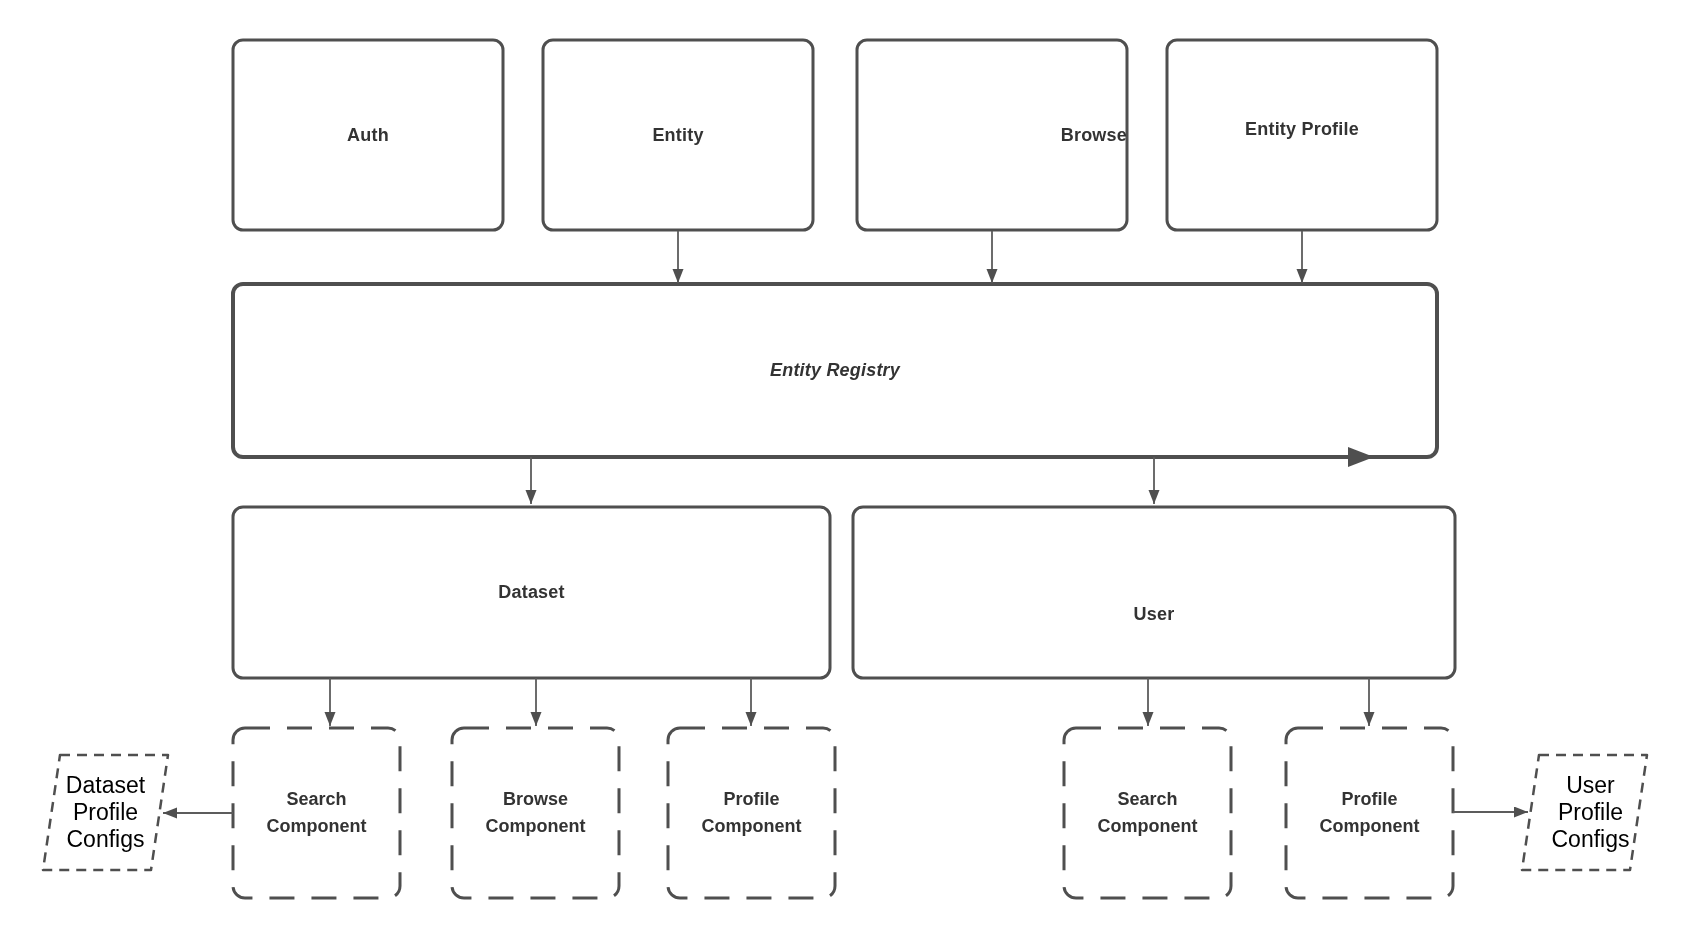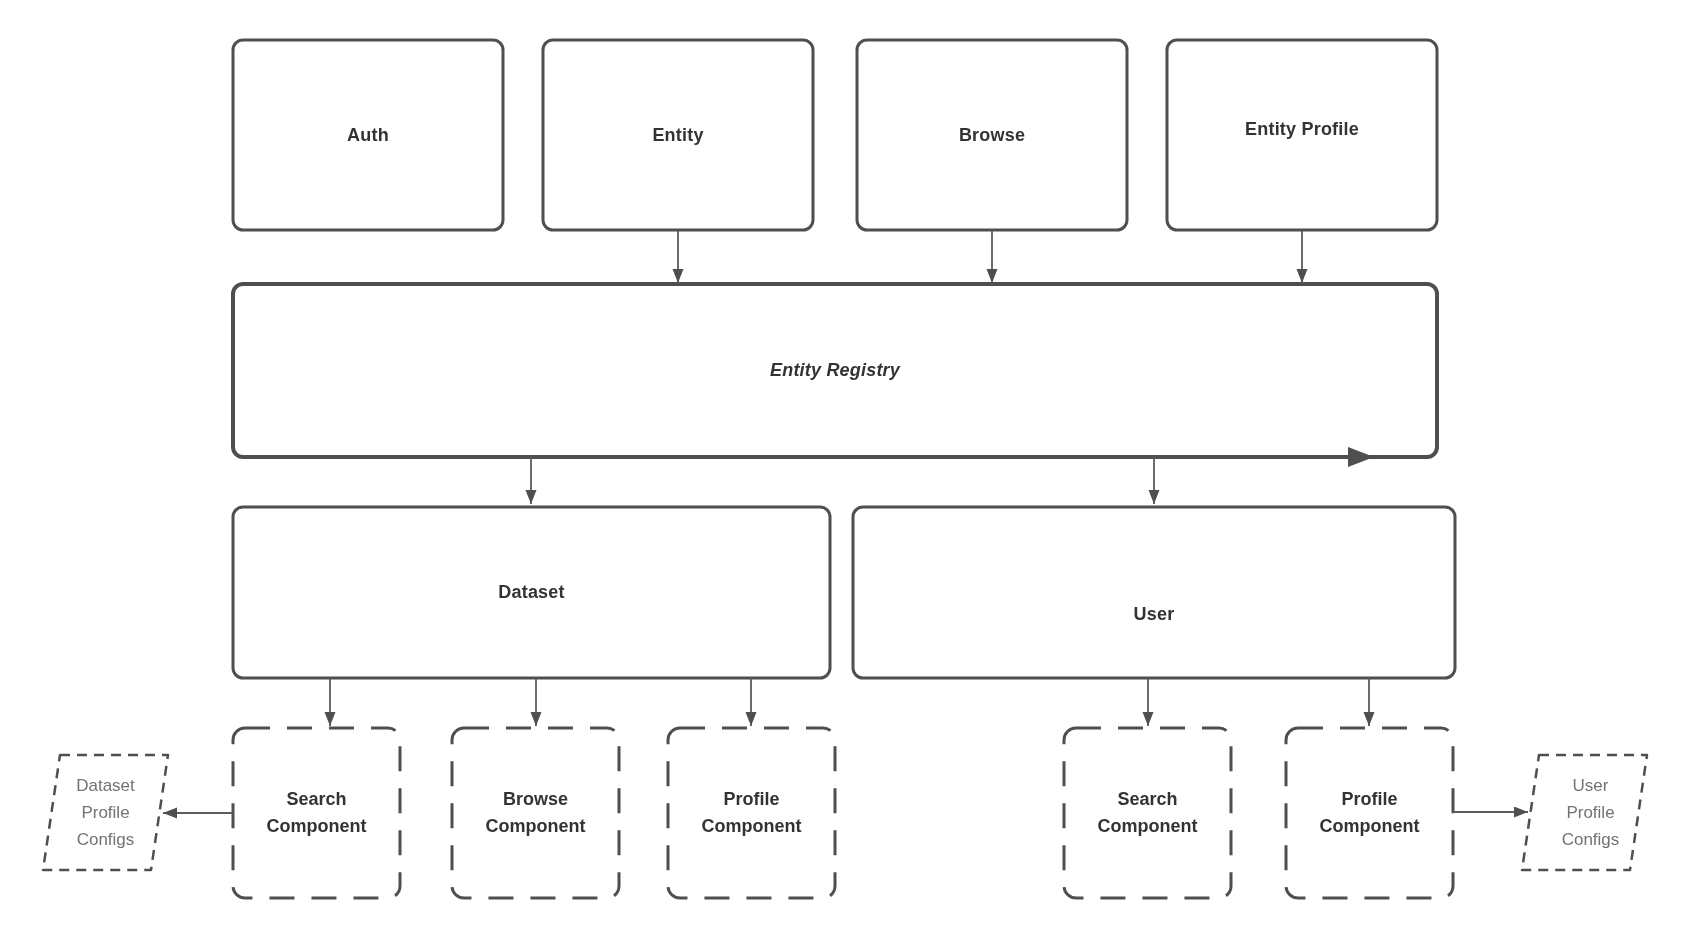--- a/index.html
+++ b/index.html
@@ -31,21 +31,21 @@
   #arrowhead path{fill:var(--arrowhead);}
 
   
   .node{
     position:absolute;display:flex;align-items:center;justify-content:center;
     text-align:center;color:var(--text);
   }
   .node .lbl{display:block;}
   .title-lbl{font-weight:bold;font-size:18px;letter-spacing:.2px;}
   .comp-lbl{font-weight:bold;font-size:18px;line-height:27px;width:130px;}
-  .para-lbl{font-weight:normal;font-size:17px;line-height:27px;width:84px;color:#737373;}
+  .para-lbl{font-weight:normal;font-size:23px;line-height:27px;width:84px;color:#000000;}
 </style>
 </head>
 <body>
 
 <div class="canvas">
 
   <svg class="layer" viewBox="0 0 1690 940" xmlns="http://www.w3.org/2000/svg">
     <defs>
       <marker id="arrowhead" markerWidth="15" markerHeight="12" refX="14" refY="5.5" orient="auto" markerUnits="userSpaceOnUse">
         <path d="M0,0 L14,5.5 L0,11 Z"></path>
@@ -86,21 +86,21 @@
 
     <polygon class="big-head" points="1374,457 1348,447 1348,467"></polygon>
   </svg>
 
   <div class="node" style="left:233px;top:40px;width:270px;height:190px;">
     <span class="lbl title-lbl">Auth</span>
   </div>
   <div class="node" style="left:543px;top:40px;width:270px;height:190px;">
     <span class="lbl title-lbl">Entity</span>
   </div>
-  <div class="node" style="left:857px;top:40px;width:270px;height:190px;">
+  <div class="node" style="left:857px;top:40px;width:270px;height:190px;justify-content:flex-end;">
     <span class="lbl title-lbl">Browse</span>
   </div>
   <div class="node" style="left:1167px;top:40px;width:270px;height:178px;">
     <span class="lbl title-lbl">Entity Profile</span>
   </div>
 
   <div class="node" style="left:233px;top:284px;width:1204px;height:173px;font-style:italic;">
     <span class="lbl title-lbl">Entity Registry</span>
   </div>
 

